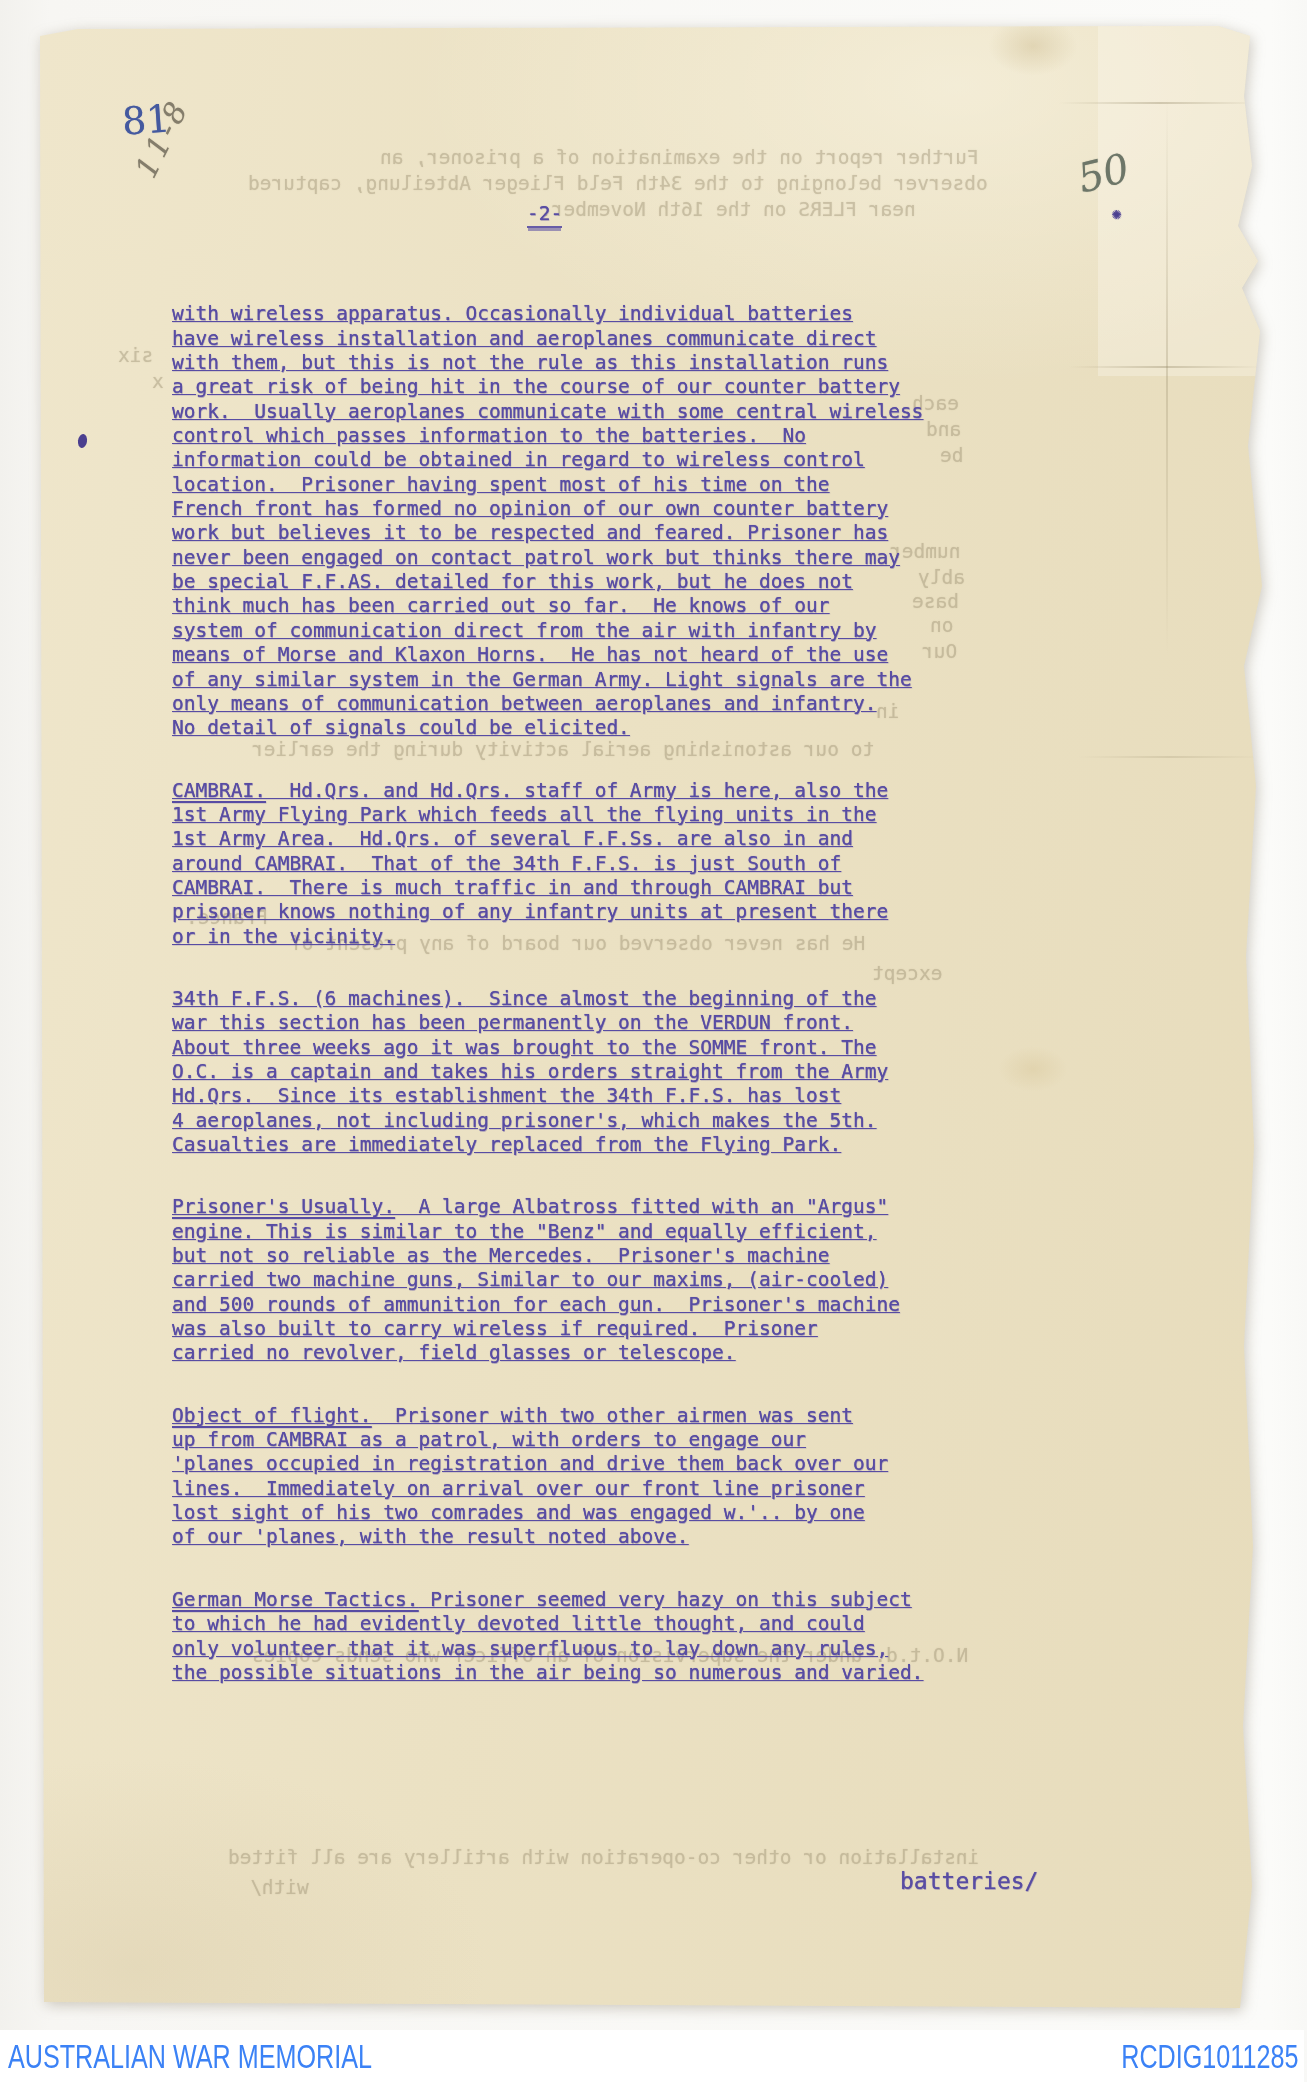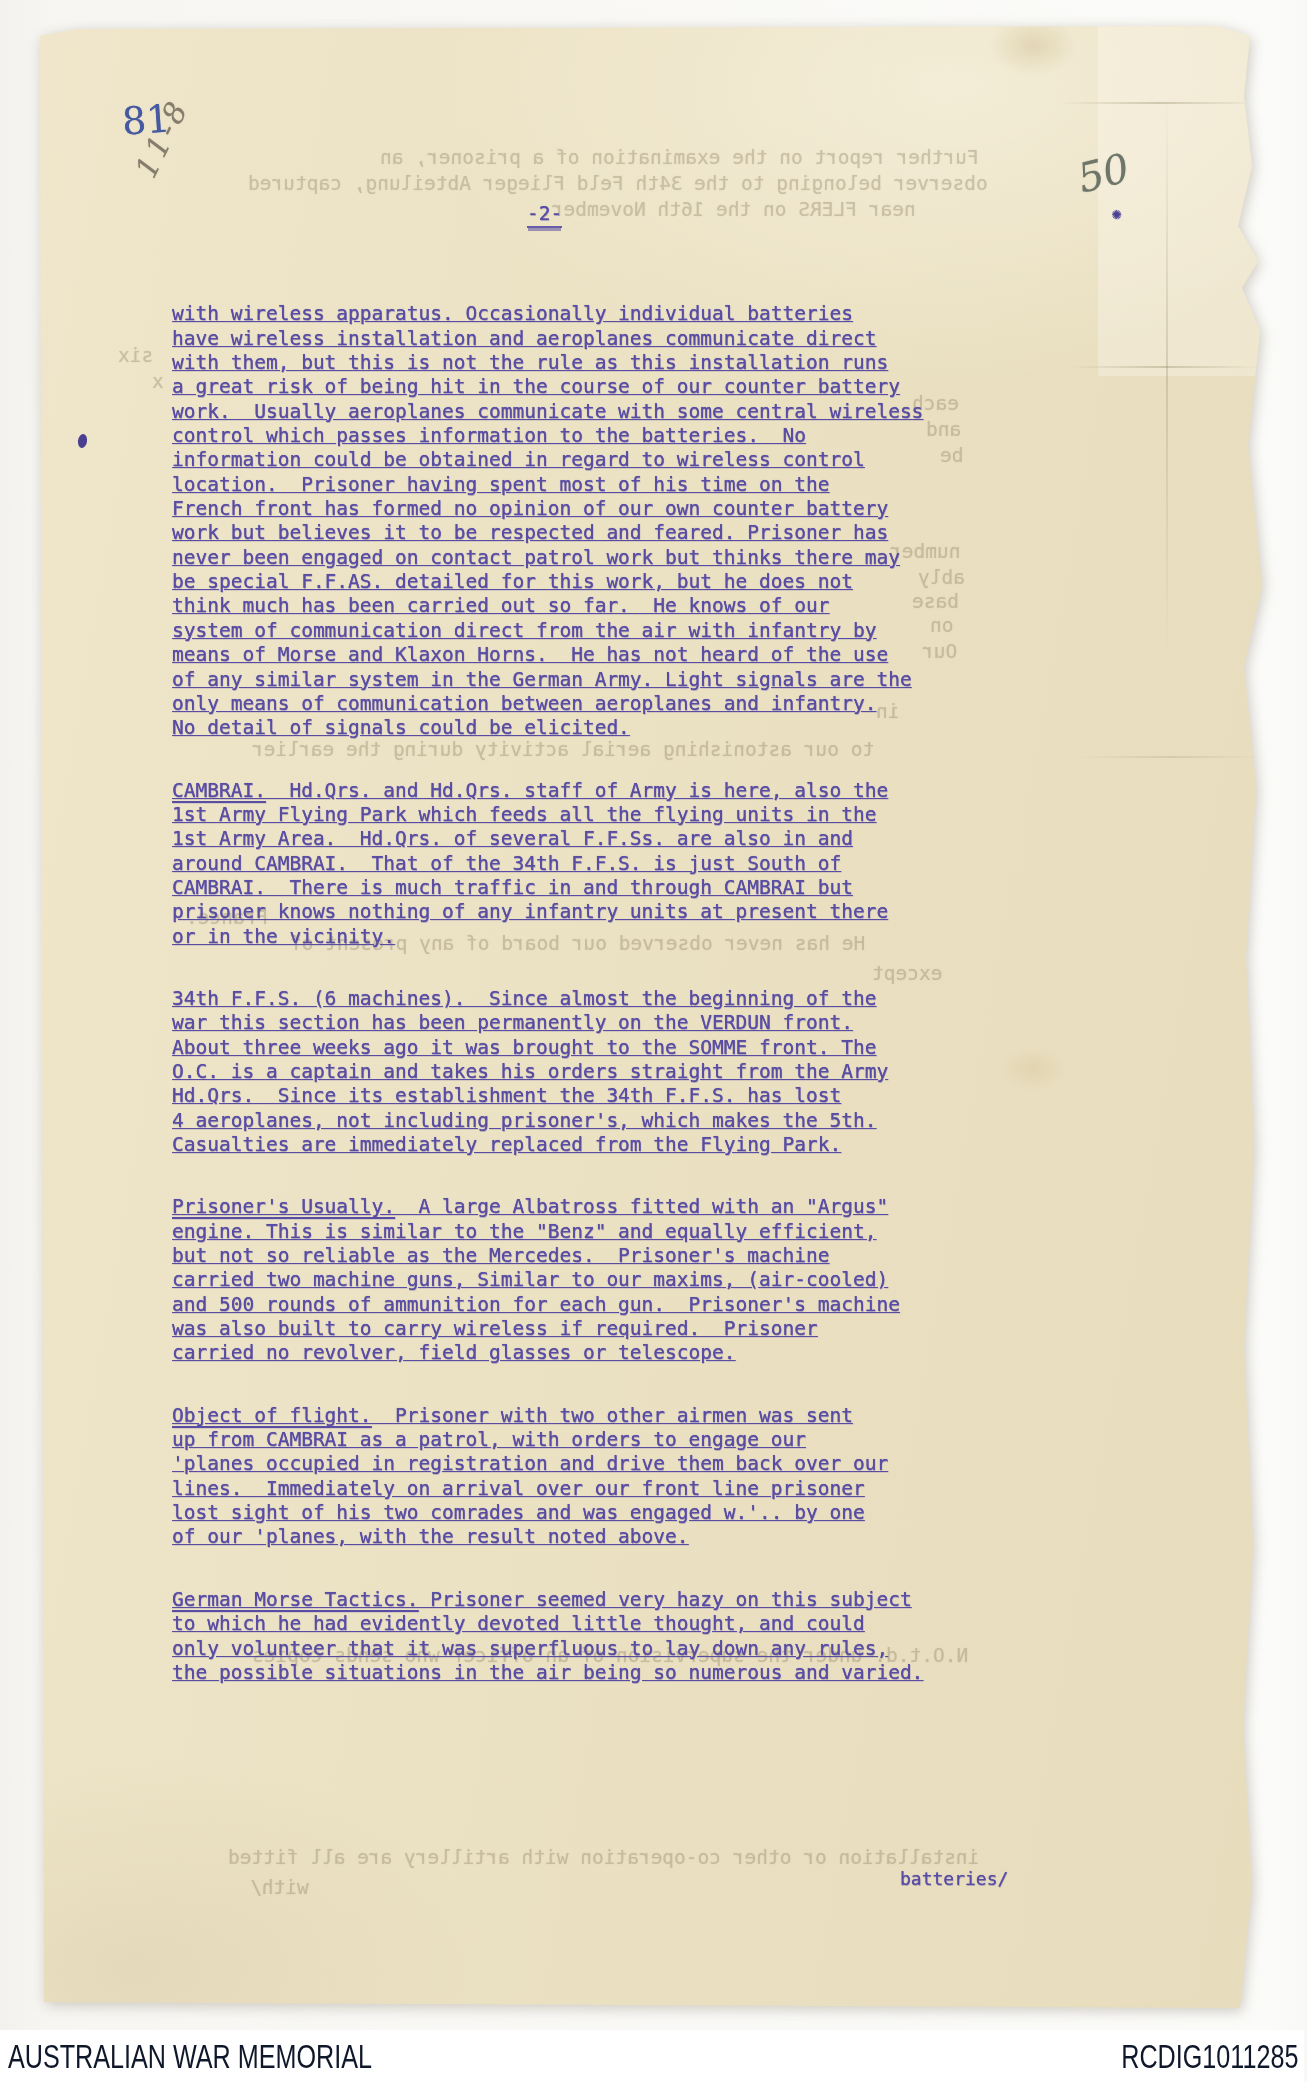--- a/index.html
+++ b/index.html
@@ -26,21 +26,21 @@
 
   
   .typed{color:#584ca3;text-shadow:0 0 .7px rgba(88,76,163,.85), .5px .5px .6px rgba(88,76,163,.35);}
   .body-text{position:absolute;left:172px;top:278px;width:790px;
              font-size:19.5px;line-height:24.35px;white-space:pre;}
   .para{margin:0 0 38px 0;text-decoration:underline;}
   .para .head.u{text-decoration:underline;text-decoration-thickness:1.6px;text-underline-offset:4px;}
   .page-number{position:absolute;left:527px;top:202px;font-size:19.5px;
                border-bottom:2px solid rgba(88,76,163,.9);
                box-shadow:0 4px 0 -1px rgba(88,76,163,.55);padding-bottom:1px;}
-  .catchword{position:absolute;left:900px;top:1868px;font-size:18px;}
+  .catchword{position:absolute;left:900px;top:1868px;font-size:23px;}
 
   
   .ghost{position:absolute;transform:scaleX(-1);color:#968a6c;opacity:.42;
          font-size:19.5px;white-space:pre;text-shadow:0 0 1.2px rgba(150,138,108,.8);}
 
   
   .mark-81{position:absolute;left:122px;top:98px;font-family:"DejaVu Serif",serif;
            font-size:38px;color:#44599f;transform:rotate(-4deg);
            text-shadow:0 0 .8px rgba(68,89,159,.7);}
   .mark-118{position:absolute;left:128px;top:168px;font-family:"DejaVu Serif",serif;
@@ -51,21 +51,21 @@
            font-style:italic;font-size:40px;color:#6d7668;transform:rotate(-14deg);
            text-shadow:0 0 1px rgba(110,118,104,.6);}
   .ink-mark{position:absolute;left:1112px;top:204px;width:9px;height:9px;color:#4b3f8f;
             font-size:16px;}
   .ink-dot{position:absolute;left:78px;top:434px;width:9px;height:14px;border-radius:50%;
            background:#4b3f8f;transform:rotate(8deg);}
 
   
   .footer-bar{position:absolute;left:0;bottom:0;width:1304px;height:52px;background:#ffffff;
               display:flex;align-items:center;justify-content:space-between;
-              font-family:"Liberation Sans",sans-serif;color:#0f172a;}
+              font-family:"Liberation Sans",sans-serif;color:#3b82f6;}
   .footer-bar .inst{font-size:34px;transform:scaleX(.74);transform-origin:left center;
                     margin-left:8px;letter-spacing:0px;}
   .footer-bar .ref{font-size:34px;transform:scaleX(.74);transform-origin:right center;
                    margin-right:6px;}
 </style>
 </head>
 <body>
 
 <div class="stage">
   <div class="paper-wrap">

